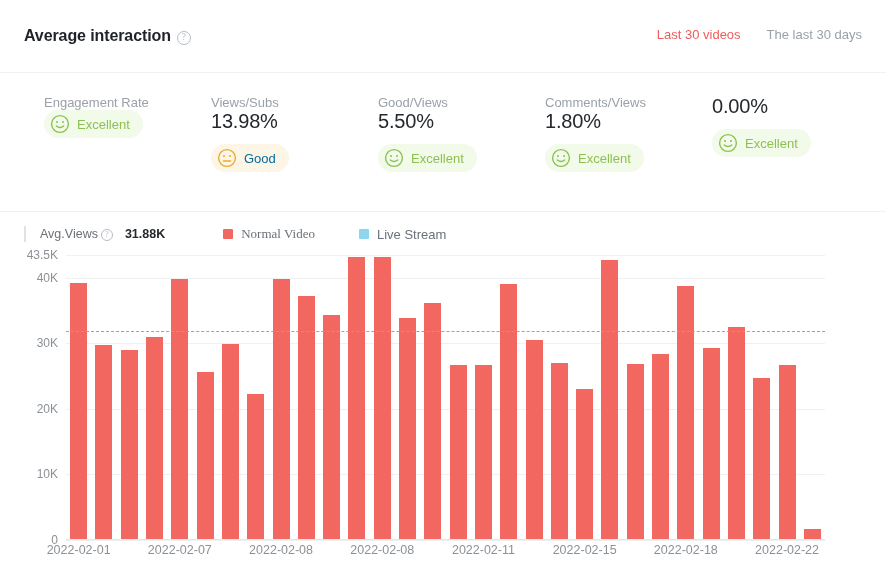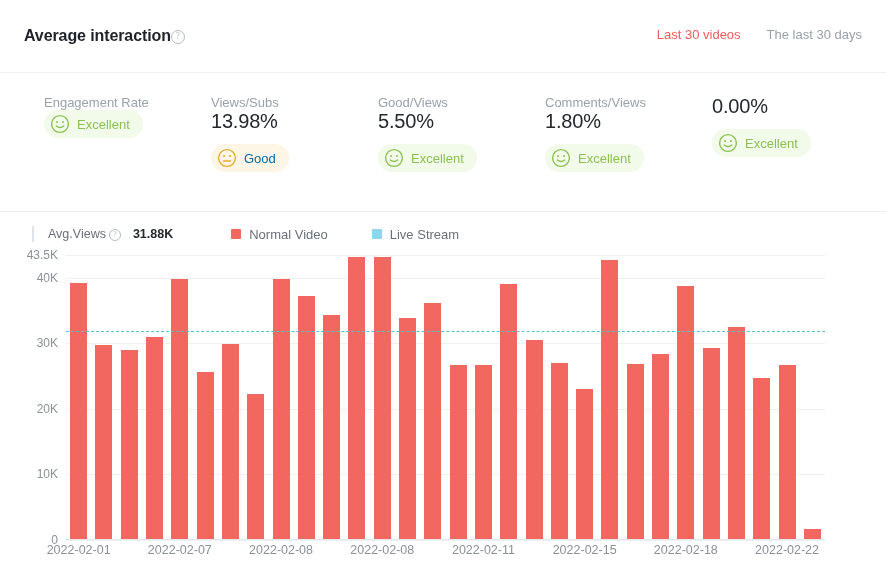--- a/index.html
+++ b/index.html
@@ -12,21 +12,21 @@
   .panel { width: 886px; height: 585px; position: relative; background: #fff; }
 
   
   .header {
     height: 73px;
     border-bottom: 1px solid #eef0f2;
     display: flex; align-items: center;
     padding: 0 24px;
     position: relative;
   }
-  .title-wrap { display: flex; align-items: center; }
+  .title-wrap { display: flex; align-items: flex-end; gap: 6px; }
   .title {
     font-size: 16px; font-weight: bold; color: #1f2329;
     letter-spacing: -0.1px;
   }
   .help-icon {
     width: 14px; height: 14px; border-radius: 50%;
     border: 1.3px solid #b6bcc4;
     color: #b6bcc4; font-size: 9.5px; line-height: 11.5px;
     text-align: center; font-family: "Liberation Serif", serif;
     display: inline-block; margin-top: 2px;
@@ -57,30 +57,30 @@
     font-size: 13px;
   }
   .badge.good-excellent { background: #f2faea; color: #8cc152; }
   .badge.good-ok { background: #fdf6e6; color: #0369a1; }
   .face { width: 20px; height: 20px; display: block; }
 
   
   .legend {
     display: flex; align-items: center;
     padding: 16px 0 16px 24px;
-    height: 44px; gap: 0; margin-left: 8px;
+    height: 44px; gap: 0;
   }
   .legend-bar-mark {
     width: 2px; height: 16px; background: #dfe3e8; margin-right: 14px;
   }
   .legend-avg { display: flex; align-items: center; gap: 3px; }
   .legend-avg-label { font-size: 12.5px; color: #6b7177; }
   .legend-avg-value { font-size: 12.5px; color: #25292e; font-weight: bold; margin-left: 9px; }
   .legend-item { display: flex; align-items: center; gap: 8px; }
-  .legend-item.normal { margin-left: 58px; }
+  .legend-item.normal { margin-left: 58px; font-family: Liberation Serif, serif; }
   .legend-item.live { margin-left: 44px; }
   .legend-swatch { width: 10px; height: 10px; border-radius: 1px; }
   .legend-text { font-size: 13px; color: #6b7177; }
 
   
   .chart-area {
     position: absolute; left: 0; top: 255px;
     width: 886px; height: 330px;
   }
   .plot {

